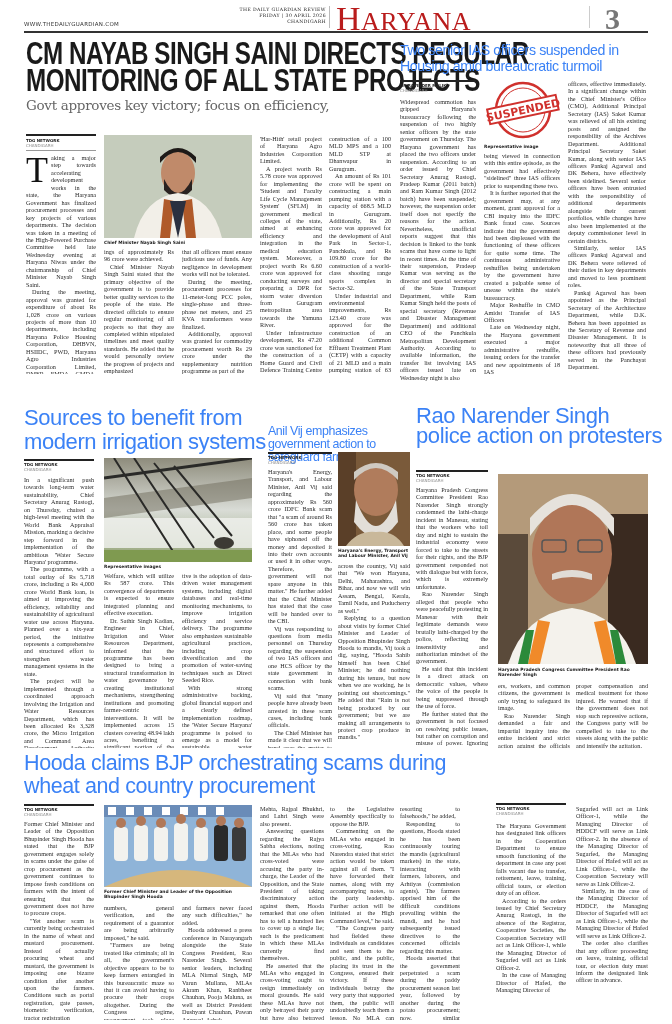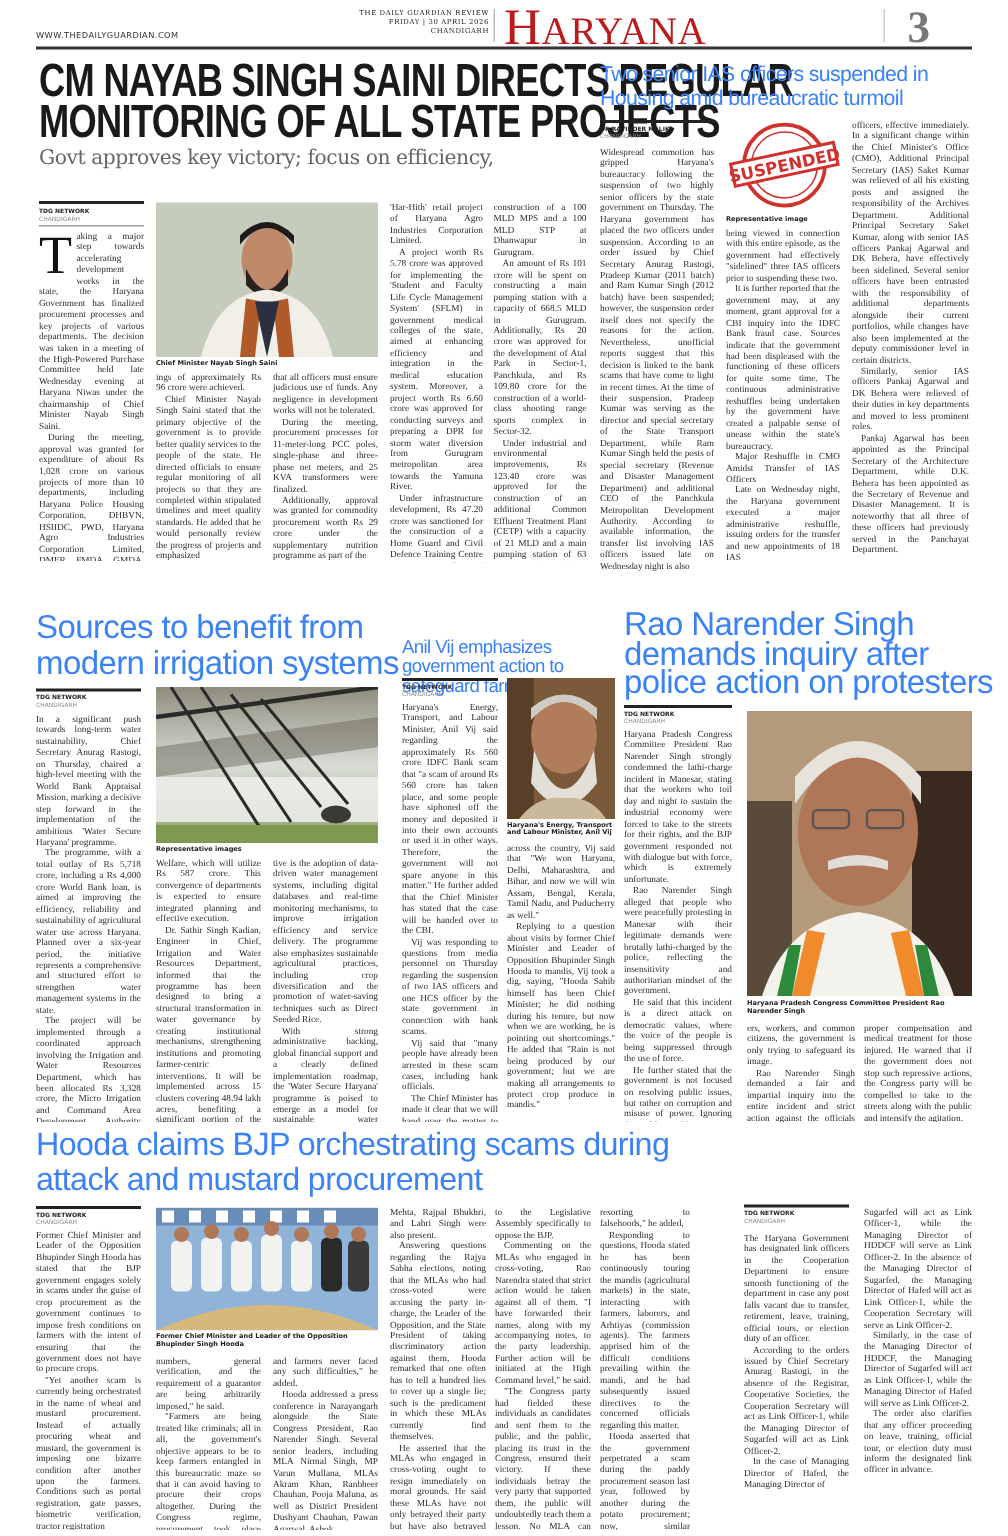--- a/index.html
+++ b/index.html
@@ -198,21 +198,20 @@
   <div class="abs caption" style="left:70px;top:142px;width:74px">Haryana's Energy, Transport and Labour Minister, Anil Vij</div>
   <div class="abs col" style="left:70px;top:156px;width:72px;height:186px">
     <p class="noind">across the country, Vij said that "We won Haryana, Delhi, Maharashtra, and Bihar, and now we will win Assam, Bengal, Kerala, Tamil Nadu, and Puducherry as well."</p>
     <p>Replying to a question about visits by former Chief Minister and Leader of Opposition Bhupinder Singh Hooda to mandis, Vij took a dig, saying, "Hooda Sahib himself has been Chief Minister; he did nothing during his tenure, but now when we are working, he is pointing out shortcomings." He added that "Rain is not being produced by our government; but we are making all arrangements to protect crop produce in mandis."</p>
   </div>
 </div>
 
 <div class="abs" style="left:416px;top:406px;width:232px;height:345px">
   <div class="abs h-serif" style="left:0;top:0;font-size:22px;line-height:19.5px;white-space:nowrap">
     <div>Rao Narender Singh</div>
-    <div>demands inquiry after</div>
     <div>police action on protesters</div>
   </div>
   <div class="abs byline-rule" style="left:0;top:64px;width:72px"></div>
   <div class="abs byline" style="left:0;top:67px;width:72px"><span>TDG NETWORK</span><span class="place">CHANDIGARH</span></div>
   <div class="abs col" style="left:0;top:80px;width:72px;height:262px">
     <p class="noind">Haryana Pradesh Congress Committee President Rao Narender Singh strongly condemned the lathi-charge incident in Manesar, stating that the workers who toil day and night to sustain the industrial economy were forced to take to the streets for their rights, and the BJP government responded not with dialogue but with force, which is extremely unfortunate.</p>
     <p>Rao Narender Singh alleged that people who were peacefully protesting in Manesar with their legitimate demands were brutally lathi-charged by the police, reflecting the insensitivity and authoritarian mindset of the government.</p>
     <p>He said that this incident is a direct attack on democratic values, where the voice of the people is being suppressed through the use of force.</p>
     <p>He further stated that the government is not focused on resolving public issues, but rather on corruption and misuse of power. Ignoring the problems of farm-</p>
   </div>
@@ -239,21 +238,21 @@
     <p>Rao Narender Singh demanded a fair and impartial inquiry into the entire incident and strict action against the officials responsible. He also demanded</p>
   </div>
   <div class="abs col" style="left:160px;top:276px;width:72px;height:66px">
     <p class="noind">proper compensation and medical treatment for those injured. He warned that if the government does not stop such repressive actions, the Congress party will be compelled to take to the streets along with the public and intensify the agitation.</p>
   </div>
 </div>
 
 <div class="abs" style="left:24px;top:752px;width:436px;height:270px">
   <div class="abs h-serif" style="left:0;top:0;font-size:21.5px;line-height:23px;white-space:nowrap">
     <div>Hooda claims BJP orchestrating scams during</div>
-    <div>attack and mustard procurement</div>
+    <div>wheat and country procurement</div>
   </div>
   <div class="abs byline-rule" style="left:0;top:52px;width:70px"></div>
   <div class="abs byline" style="left:0;top:55px;width:70px"><span>TDG NETWORK</span><span class="place">CHANDIGARH</span></div>
   <div class="abs col" style="left:0;top:68px;width:70px;height:200px">
     <p class="noind">Former Chief Minister and Leader of the Opposition Bhupinder Singh Hooda has stated that the BJP government engages solely in scams under the guise of crop procurement as the government continues to impose fresh conditions on farmers with the intent of ensuring that the government does not have to procure crops.</p>
     <p>"Yet another scam is currently being orchestrated in the name of wheat and mustard procurement. Instead of actually procuring wheat and mustard, the government is imposing one bizarre condition after another upon the farmers. Conditions such as portal registration, gate passes, biometric verification, tractor registration</p>
   </div>
   <div class="abs photo" style="left:80px;top:53px;width:148px;height:82px">
     <svg width="148" height="82">
       <rect width="148" height="82" fill="#8fb4d8"></rect>

